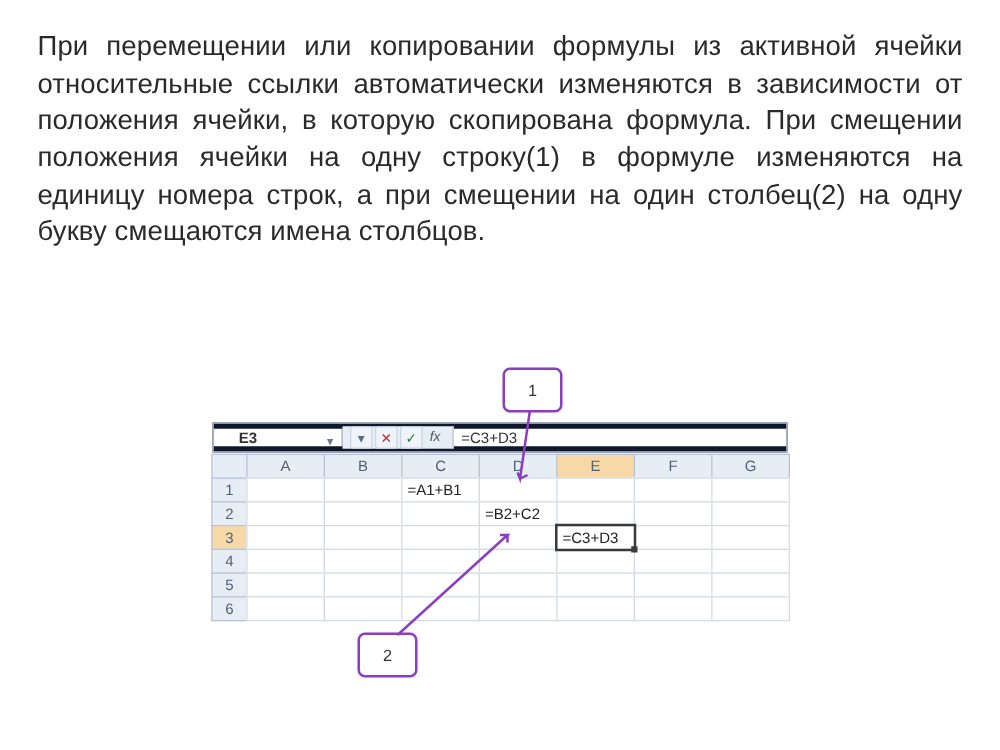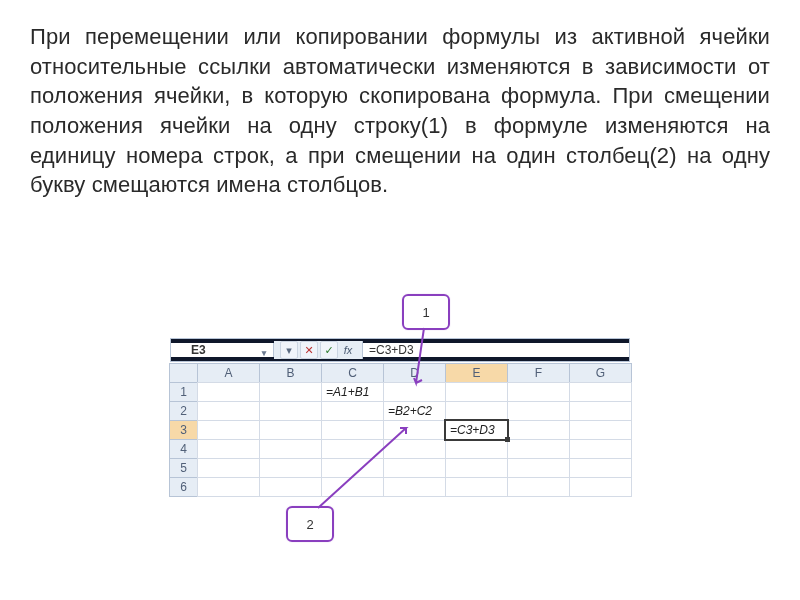--- a/index.html
+++ b/index.html
@@ -128,21 +128,20 @@
   .cell {
     height: 18px;
     border: 1px solid #d4dbe6;
     background: #ffffff;
     display: flex;
     align-items: center;
     padding-left: 4px;
     color: #222;
     margin: -1px 0 0 -1px;
     position: relative;
-    font-style: italic;
   }
   .cell.active {
     outline: 2px solid #3a3a3a;
     outline-offset: -1px;
     z-index: 5;
   }
   .cell.active::after {
     content: '';
     position: absolute;
     right: -3px;

